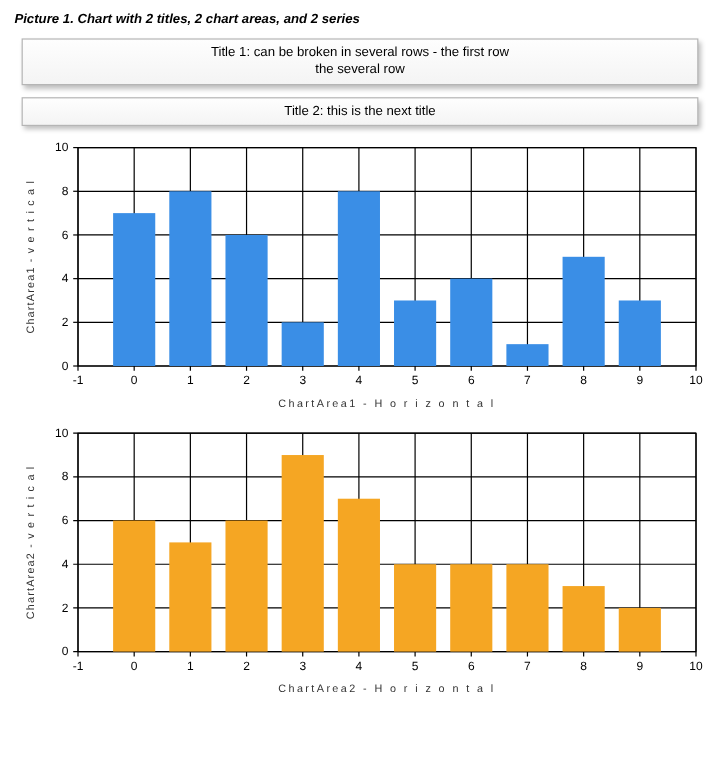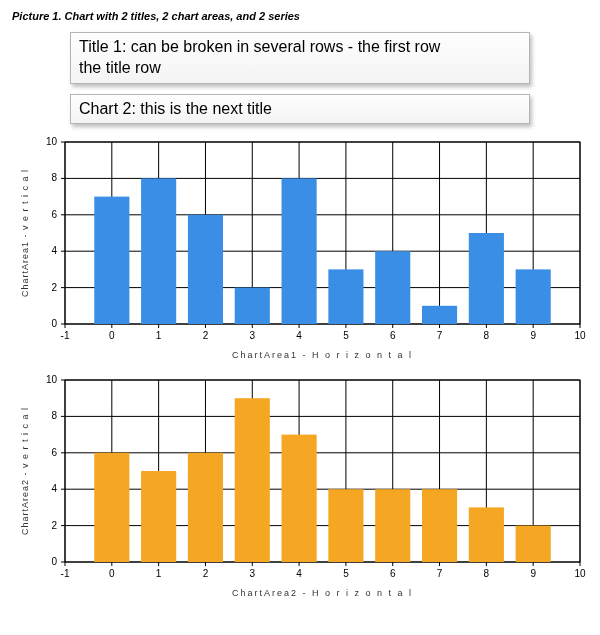--- a/index.html
+++ b/index.html
@@ -15,26 +15,27 @@
   .page {
     padding: 8px 10px 0 10px;
   }
   .caption {
     font-weight: bold;
     font-style: italic;
     font-size: 11px;
     margin: 2px 0 10px 2px;
   }
   .title-bar {
-    width: 460px;
+    width: 564px;
     margin: 0 auto 10px auto;
     border: 1px solid #b5b5b5;
     background: linear-gradient(#fefefe, #f4f4f4);
     box-shadow: 2px 3px 4px rgba(0,0,0,0.25);
-    font-size: 16px;
+    text-align: center;
+    font-size: 11px;
     line-height: 1.3;
     padding: 4px 8px;
   }
   .chart-block {
     position: relative;
     width: 580px;
     margin: 0 auto 8px auto;
   }
   .chart-block svg { display: block; }
   .axis-title-y {
@@ -51,25 +52,25 @@
   .bar-orange { fill: #f5a623; }
 </style>
 </head>
 <body>
 
 <div class="page">
   <div class="caption">Picture 1. Chart with 2 titles, 2 chart areas, and 2 series</div>
 
   <div class="title-bar">
     <div>Title 1: can be broken in several rows - the first row</div>
-    <div>the title row</div>
+    <div>the several row</div>
   </div>
 
   <div class="title-bar" style="padding:4px 8px;">
-    <span>Chart 2: this is the next title</span>
+    <span>Title 2: this is the next title</span>
   </div>
 
   <div class="chart-block">
     <svg width="580" height="230">
         <rect x="55" y="8" width="515" height="182" fill="none" stroke="#000" stroke-width="1"></rect>
         <line x1="55" y1="190" x2="570" y2="190" stroke="#000" stroke-width="1"></line>
         <line x1="51" y1="190" x2="55" y2="190" stroke="#000" stroke-width="1"></line>
         <text x="47" y="193" text-anchor="end" font-size="10">0</text>
         <line x1="55" y1="153.6" x2="570" y2="153.6" stroke="#000" stroke-width="1"></line>
         <line x1="51" y1="153.6" x2="55" y2="153.6" stroke="#000" stroke-width="1"></line>

